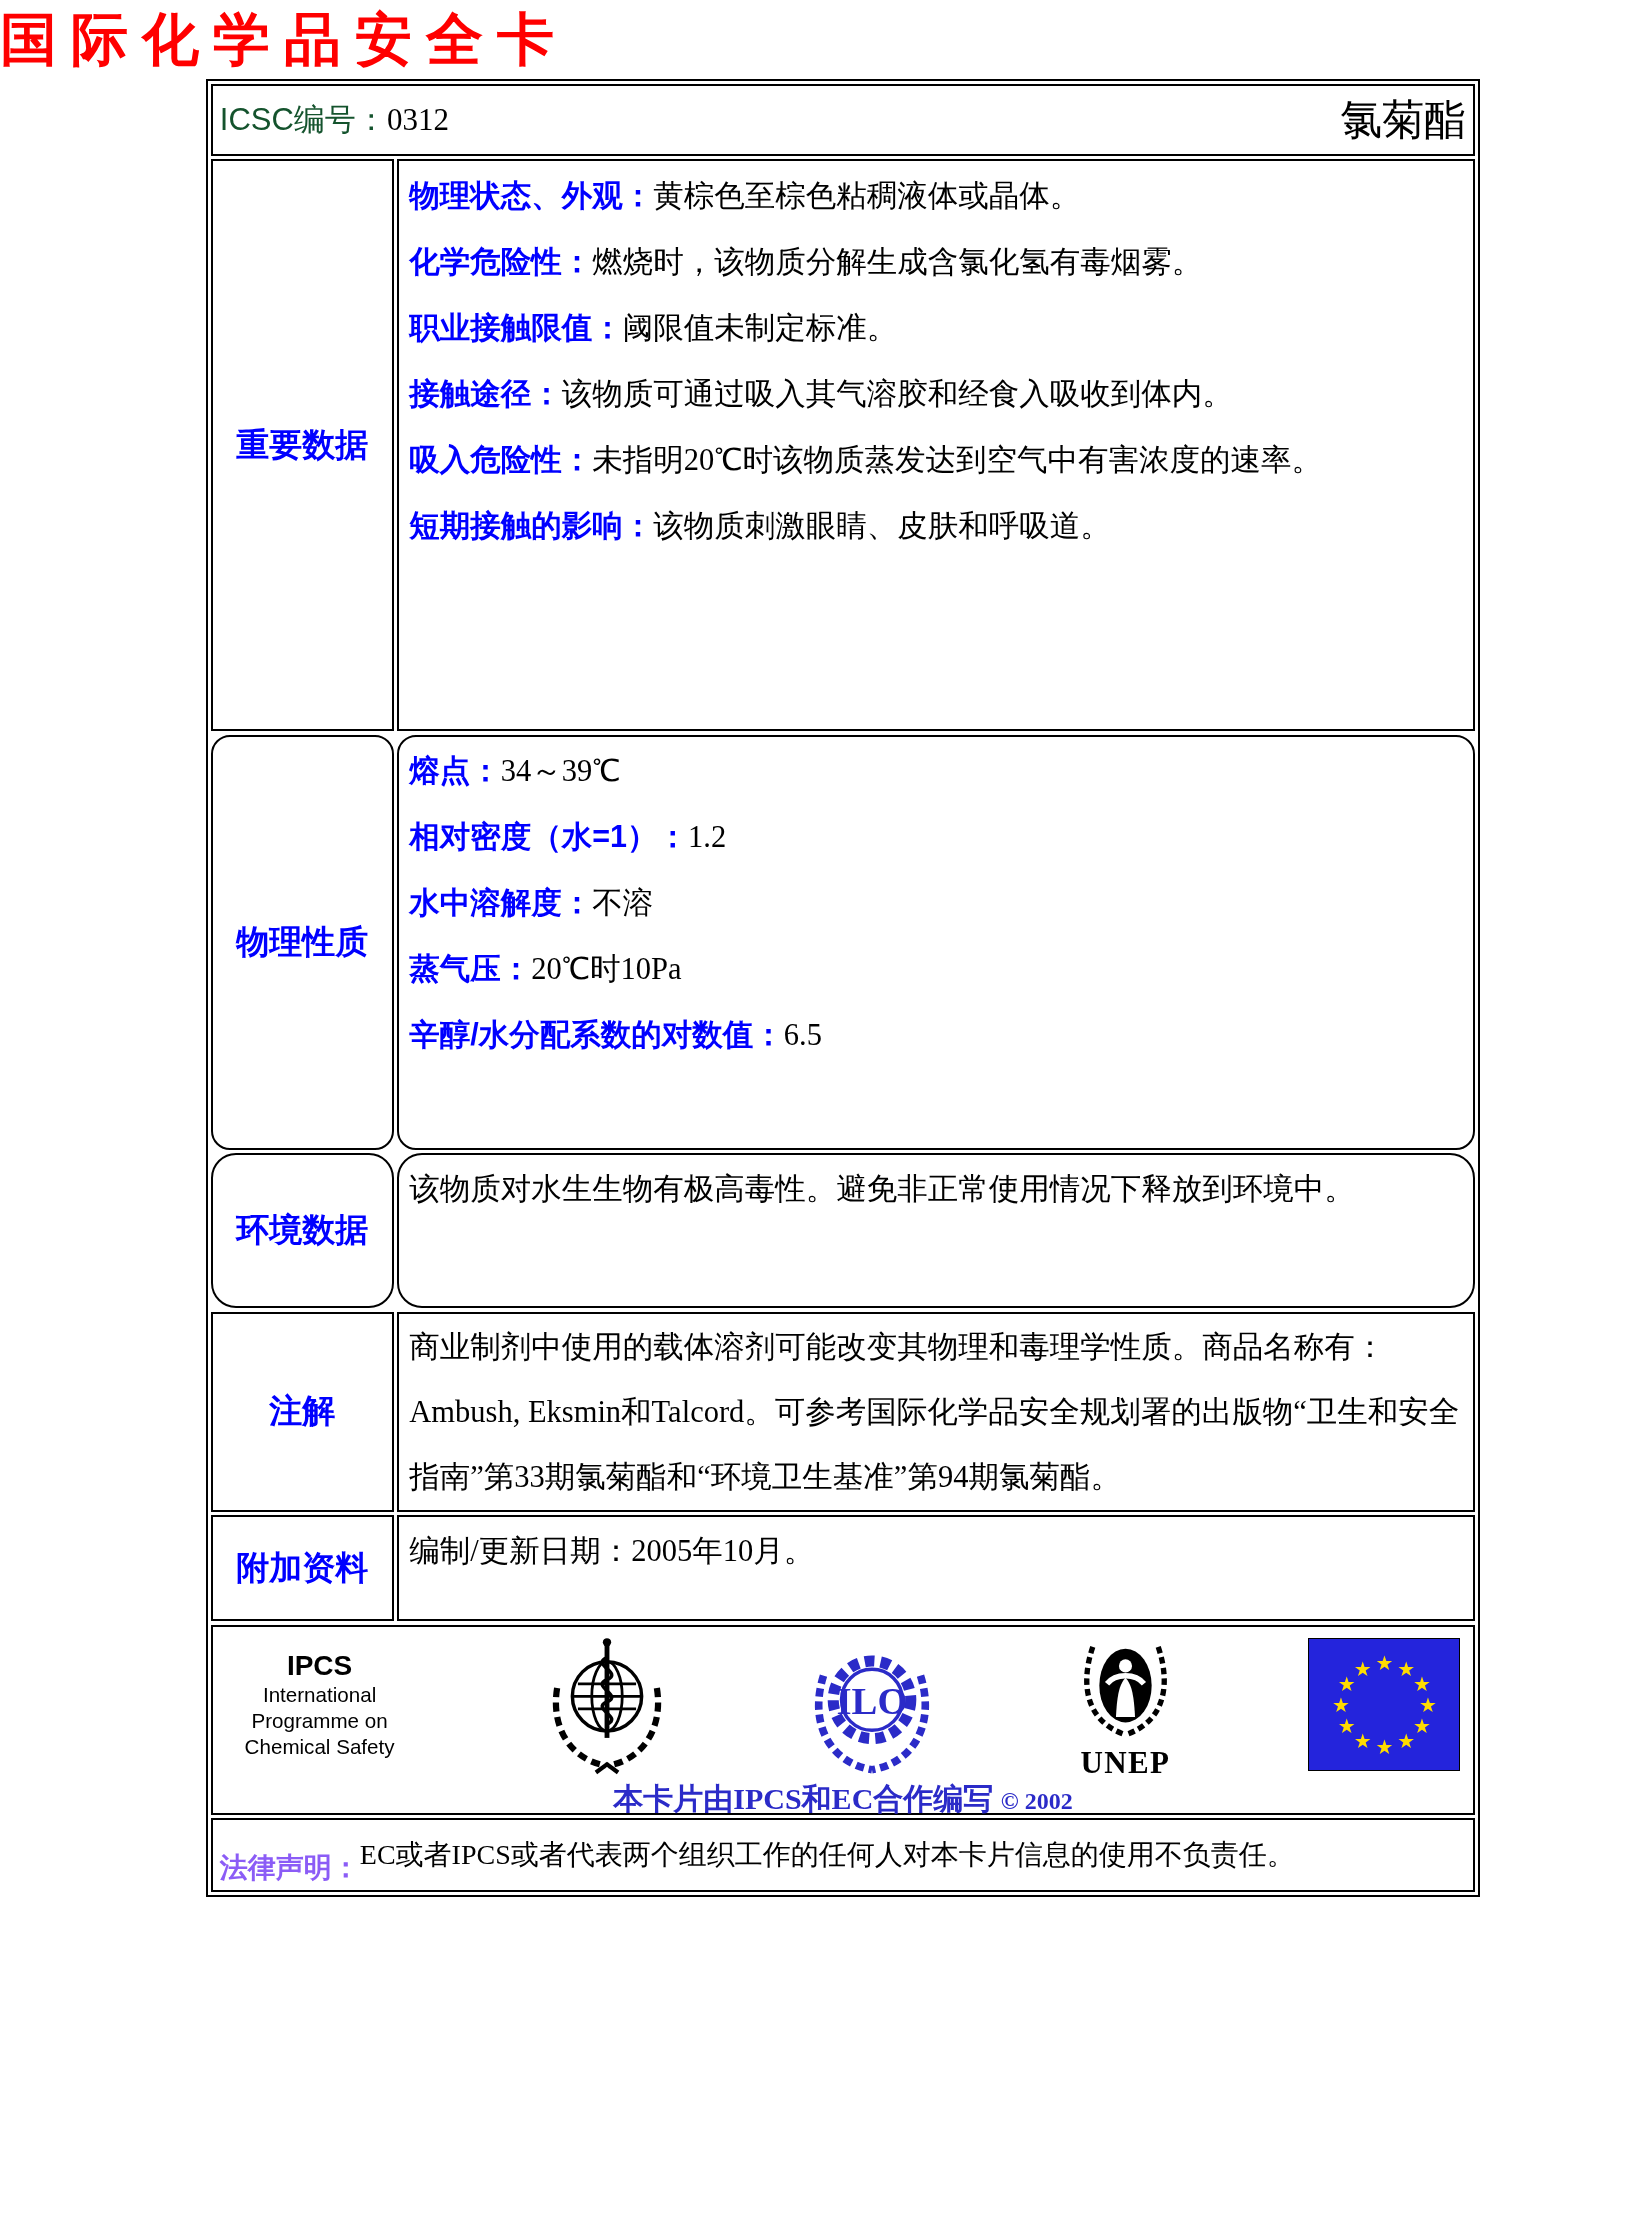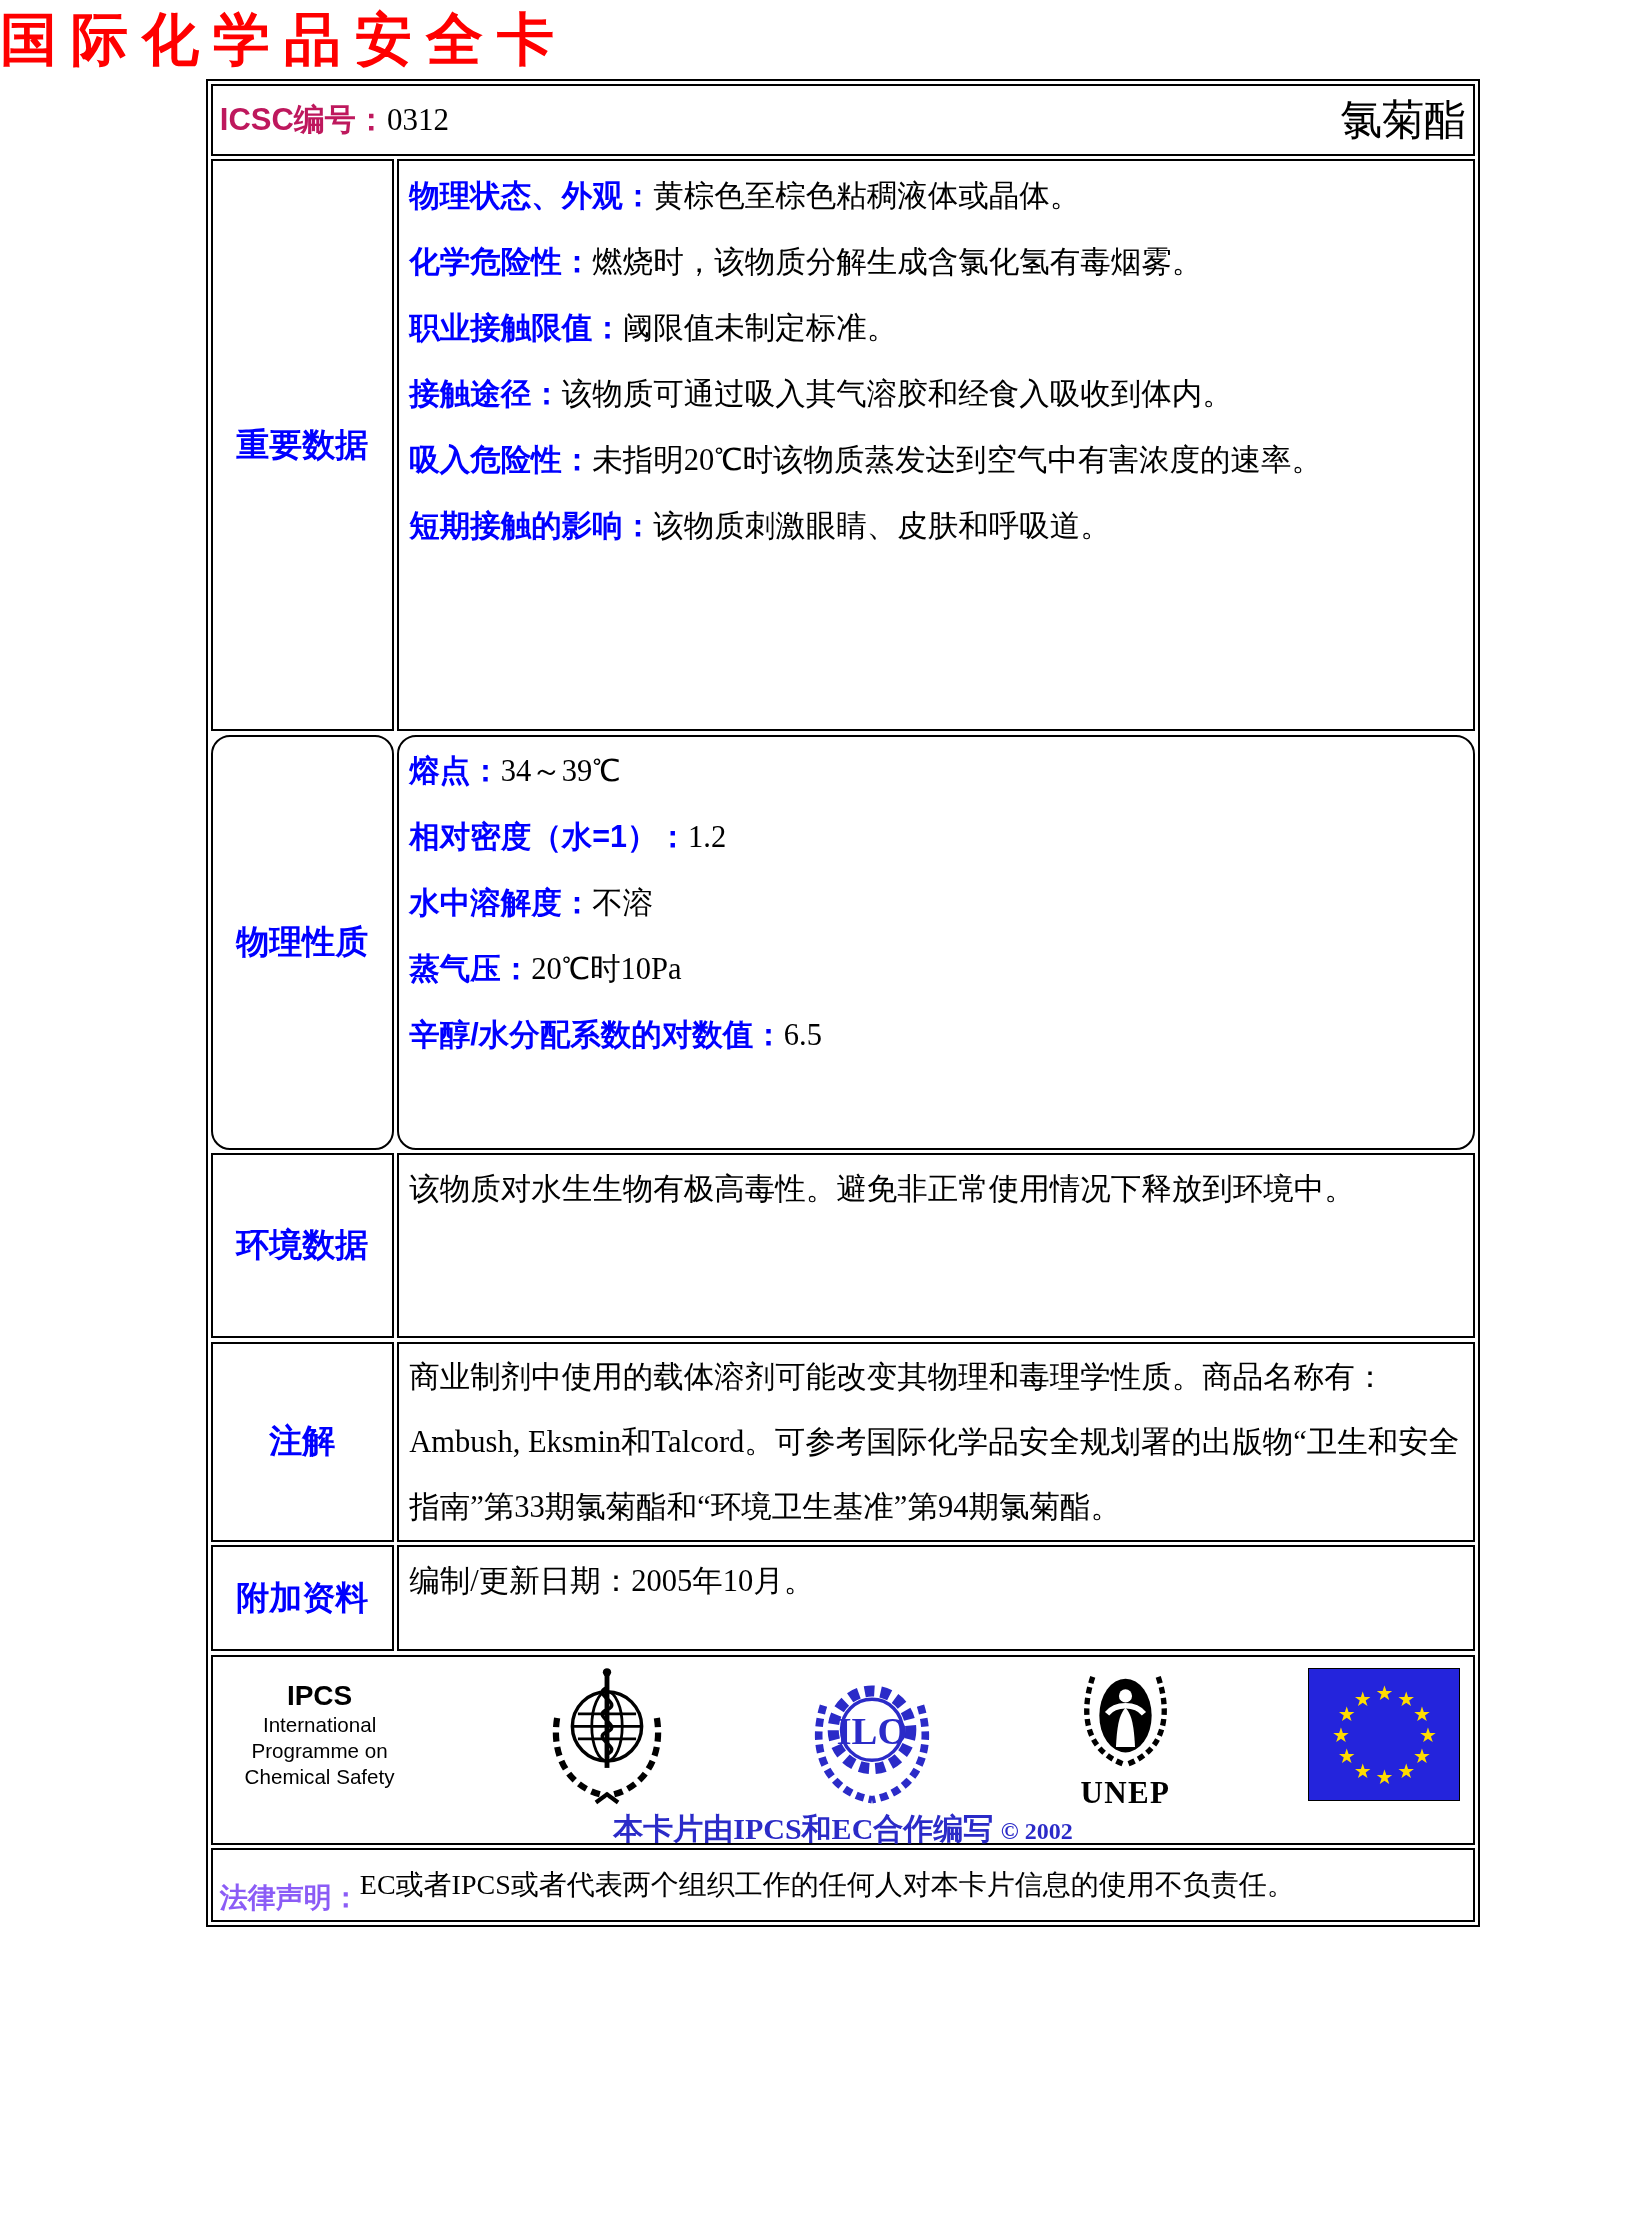--- a/index.html
+++ b/index.html
@@ -33,21 +33,21 @@
     border:2.1px solid #000;
     box-sizing:border-box;
     background:#fff;
   }
   .header-row {
     height:72px;
     display:flex; justify-content:space-between; align-items:center;
     padding:0 7px;
     font-size:31px;
   }
-  .blue-label { color:#be185d; font-family:"Liberation Sans", sans-serif; font-weight:bold; }
+  .blue-label { color:#14532d; font-family:"Liberation Sans", sans-serif; font-weight:normal; }
   .black-val  { color:#000; font-family:"Liberation Serif", serif; }
   .chem-name  { font-size:42px; }
   .section-row { display:flex; gap:3.5px; }
   .label-cell {
     width:183px; flex:none;
     display:flex; align-items:center; justify-content:center;
     color:#0000FF;
     font-family:"Liberation Sans", sans-serif;
     font-weight:bold;
     font-size:33px;
@@ -57,21 +57,21 @@
     flex:1;
     padding:1.4px 10px;
     font-size:30.5px;
   }
   .line { line-height:65px; white-space:nowrap; }
   .para { line-height:65px; }
   .k { color:#0000FF; font-family:"Liberation Sans", sans-serif; font-weight:bold; }
   .v { color:#000; font-family:"Liberation Serif", serif; }
   .h-imp   { height:572px; }
   .h-phys  { height:415px;border-radius:19px; }
-  .h-env   { height:185px; }
+  .h-env   { height:155px;border-radius:25px; }
   .h-notes { height:200px; }
   .h-add   { height:106px; }
   .footer-cell { height:190px; padding:7px 12.8px 1.4px 12.8px; }
   .logos {
     display:flex; align-items:center; justify-content:space-between;
     height:142px;
   }
   .ipcs-block { width:188px; font-family:"Liberation Sans", sans-serif; color:#000;text-align:center; }
   .ipcs-acronym { font-weight:bold; font-size:28px; line-height:33px; }
   .ipcs-line { font-size:20.6px; line-height:26px; }

